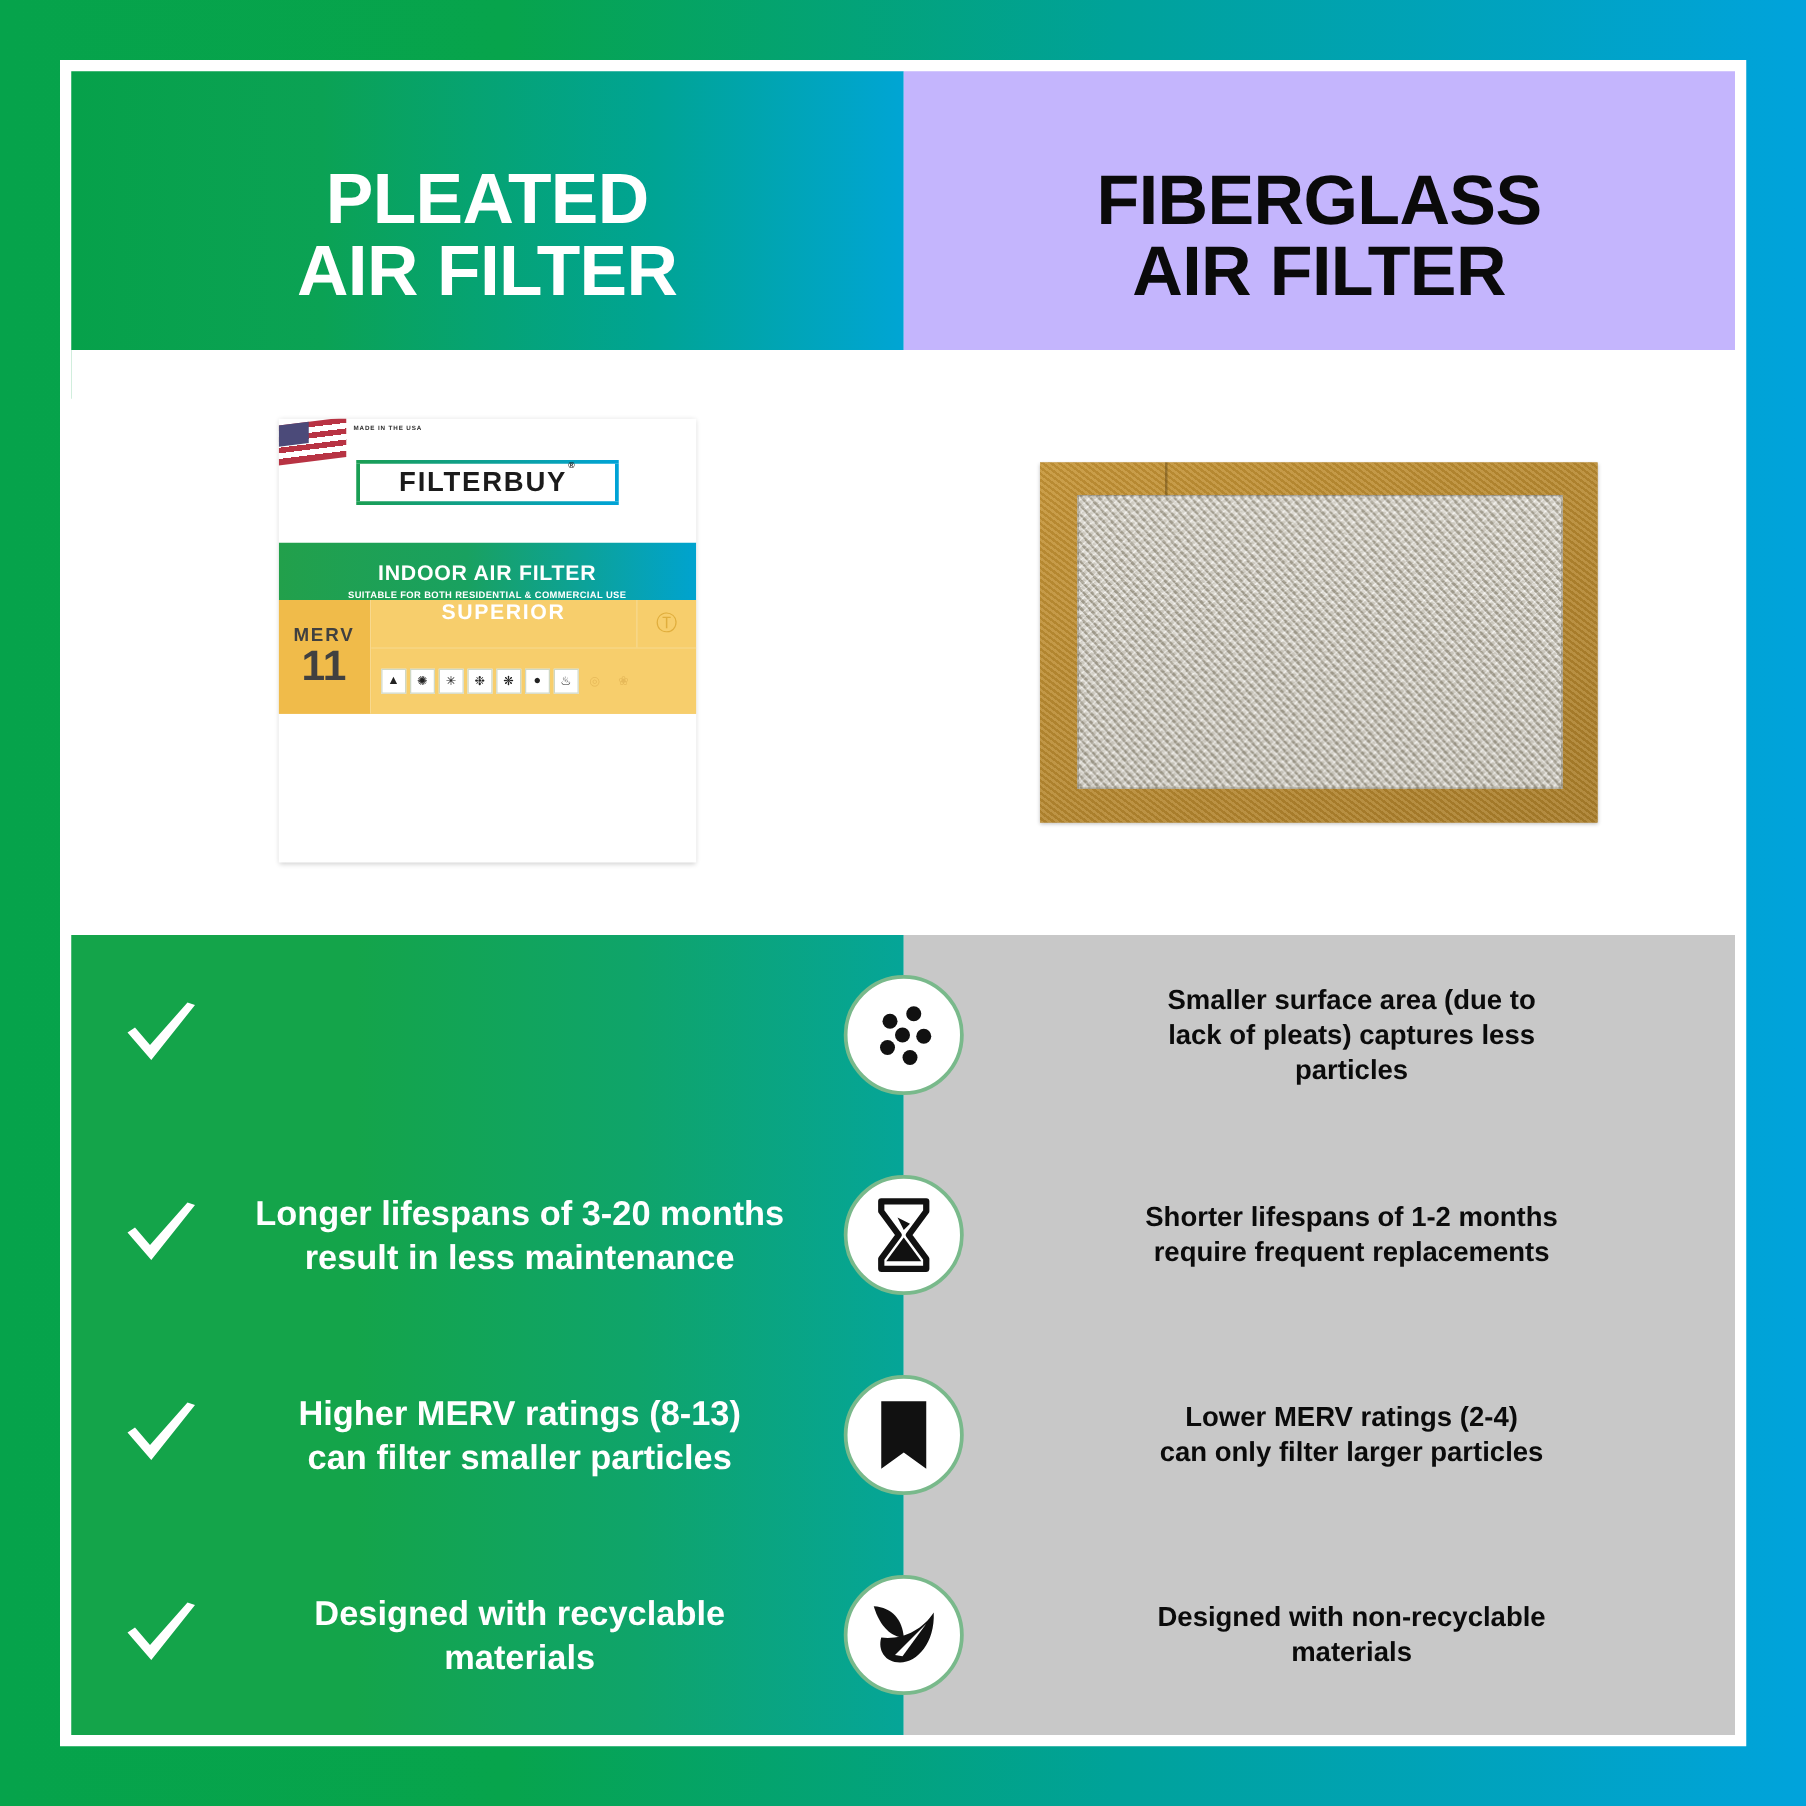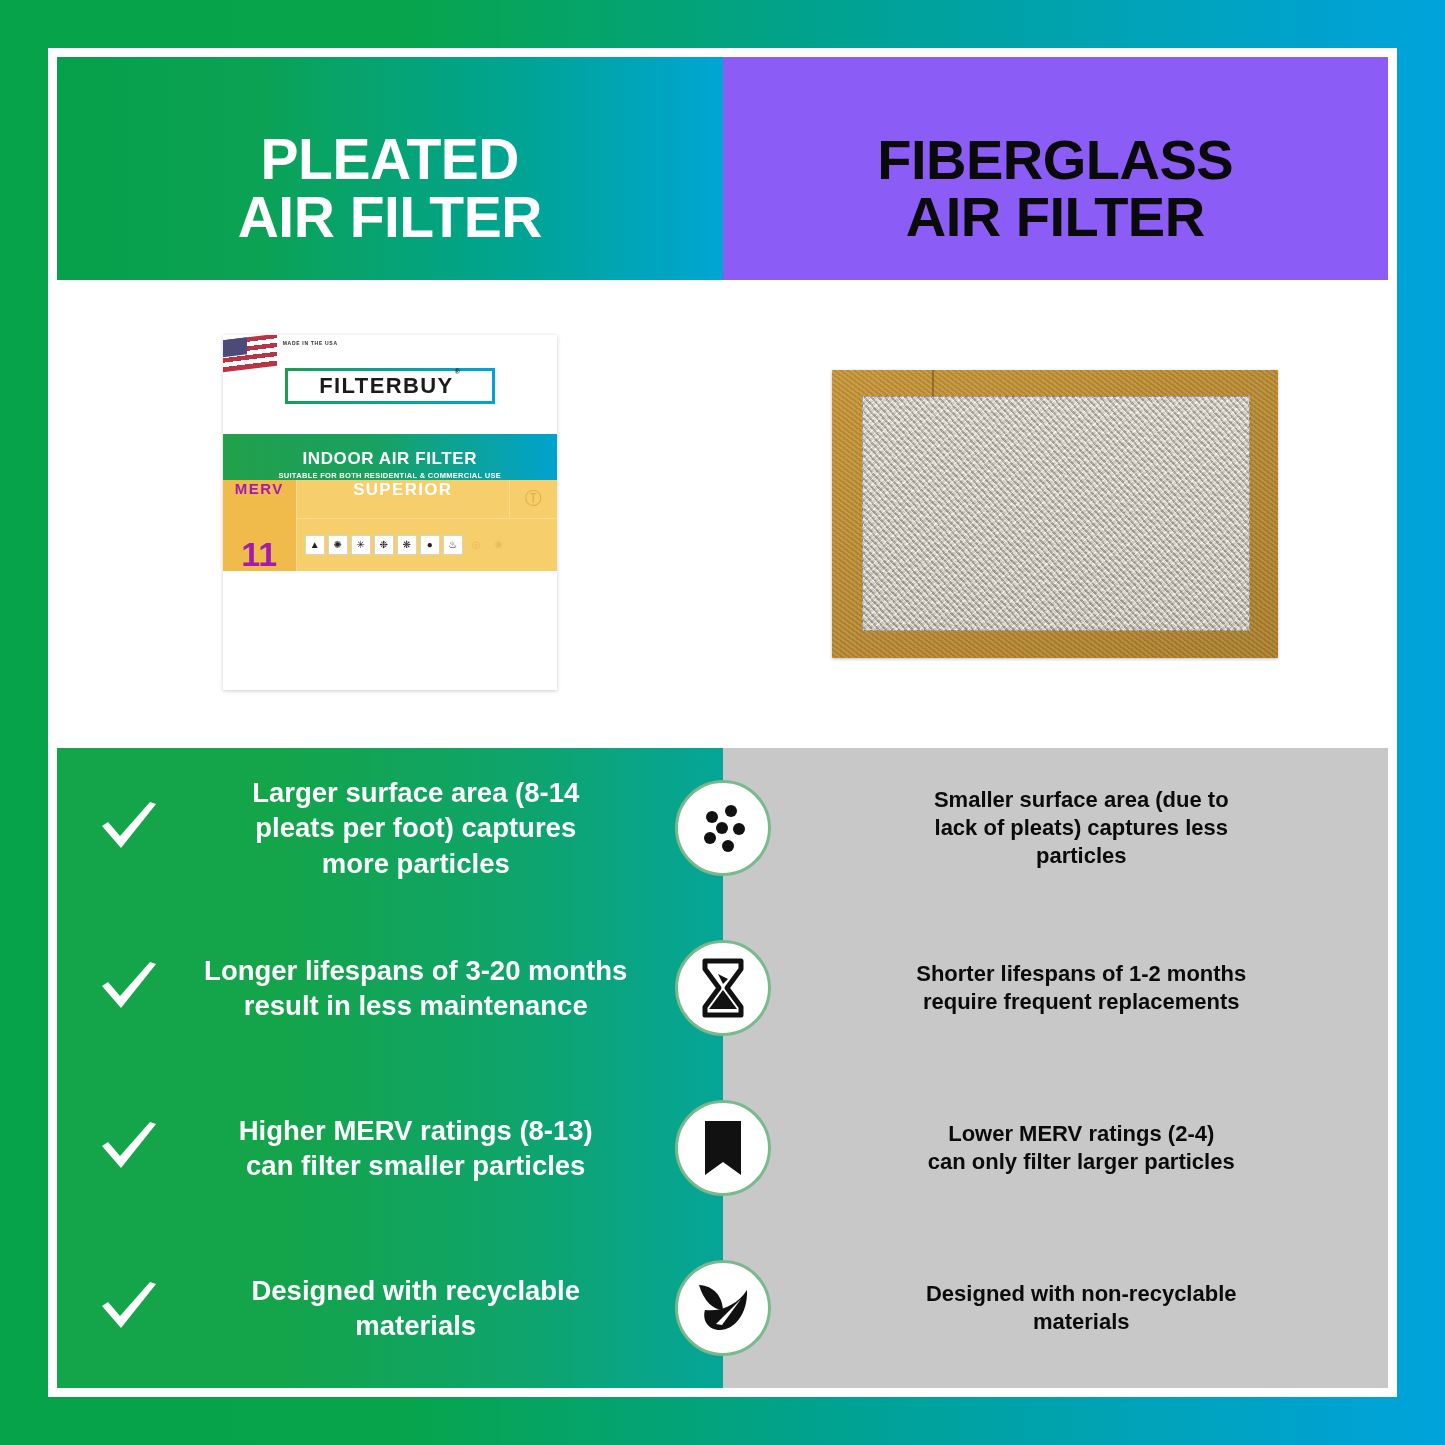--- a/index.html
+++ b/index.html
@@ -26,21 +26,21 @@
   .hdr {
     flex:1 1 50%;
     display:flex; align-items:center; justify-content:center;
     text-align:center;
   }
   .hdr-left {
     background:linear-gradient(90deg,#06A14A 0%,#0BA254 30%,#00A494 70%,#00A5D4 100%);
     color:#ffffff;
   }
   .hdr-right {
-    background:#8b5cf6;
+    background:#c4b5fd;
     color:#0a0a0a;
   }
   .hdr-title {
     font-size:57px; font-weight:bold; line-height:1.02;
     letter-spacing:-0.5px; white-space:pre-line;
   }
   .hdr-right .hdr-title { font-size:56px; }
 
   
   .product-row {
@@ -87,22 +87,22 @@
   .fb-band {
     height:46px;
     background:linear-gradient(90deg,#22a04b 0%,#19a160 45%,#00a3cf 100%);
     color:#fff; display:flex; flex-direction:column;
     align-items:center; justify-content:center; gap:2px;
   }
   .fb-band-1 { font-size:17px; font-weight:bold; letter-spacing:.6px;margin-top:16px; }
   .fb-band-2 { font-size:7.5px; font-weight:bold; letter-spacing:.3px; }
   .fb-mid { height:91px; display:flex; background:#F5C55A; }
   .fb-merv {
-    width:74px; background:#F0BB4A; color:#a21caf;
-    display:flex; flex-direction:column; align-items:center; justify-content:space-between;
+    width:74px; background:#F0BB4A; color:#404040;
+    display:flex; flex-direction:column; align-items:center; justify-content:center;
     border-right:1px solid #f8d98e;
   }
   .fb-merv-l { font-size:15px; font-weight:bold; letter-spacing:1.5px; }
   .fb-merv-n { font-size:34px; font-weight:bold; line-height:.95; }
   .fb-midright { flex:1; display:flex; flex-direction:column; }
   .fb-tier {
     height:39px; display:flex; background:#F7CE6C;
     border-bottom:1px solid #f8d98e;
   }
   .fb-tier-name {
@@ -281,23 +281,20 @@
 
   <div class="rows">
 
     <div class="row">
       <div class="cell cell-left">
         <div class="check">
           <svg width="62" height="56" viewBox="0 0 62 56" aria-hidden="true">
             <path d="M4 26 L23 48 L58 4 L52 2 L22 36 L10 22 Z" fill="#ffffff"></path>
           </svg>
         </div>
-        <div class="row-text">Larger surface area (8-14
-pleats per foot) captures
-more particles</div>
       </div>
       <div class="bubble">
         <svg width="62" height="62" viewBox="0 0 62 62" aria-hidden="true">
           <circle cx="20" cy="20" r="6" fill="#111"></circle>
           <circle cx="39" cy="14" r="6" fill="#111"></circle>
           <circle cx="30" cy="31" r="6" fill="#111"></circle>
           <circle cx="47" cy="32" r="6" fill="#111"></circle>
           <circle cx="18" cy="41" r="6" fill="#111"></circle>
           <circle cx="36" cy="49" r="6" fill="#111"></circle>
         </svg>

